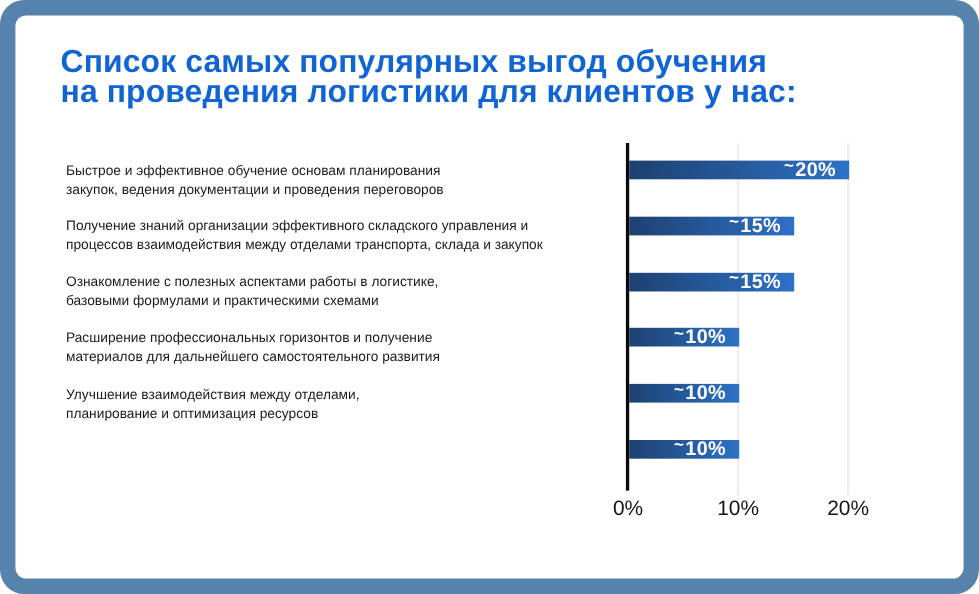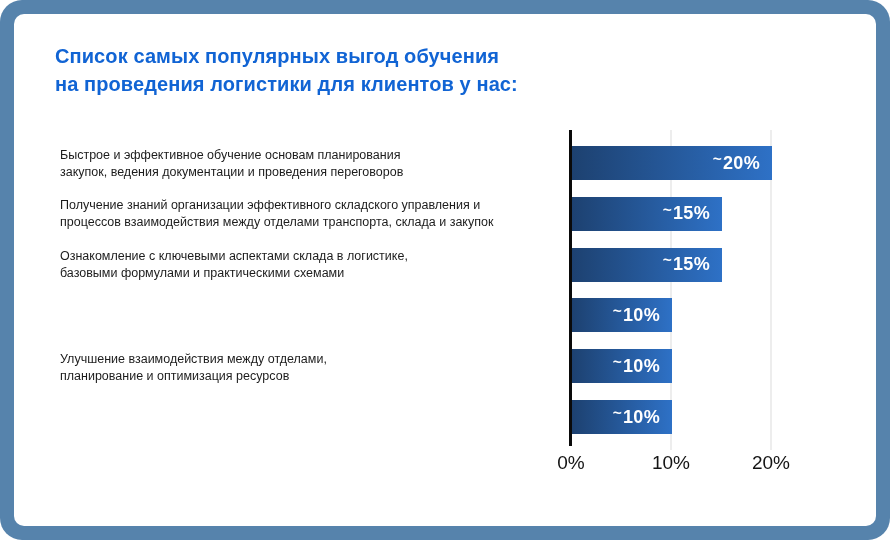--- a/index.html
+++ b/index.html
@@ -1,24 +1,24 @@
 <!DOCTYPE html>
 <html lang="ru"><head>
 <meta charset="utf-8">
 <style>
   html,body{margin:0;padding:0;background:#ffffff;}
   body{font-family:"Liberation Sans",sans-serif;width:890px;height:540px;position:relative;}
   .frame{position:absolute;left:0;top:0;width:890px;height:540px;border-radius:22px;overflow:hidden;}
   .card{position:absolute;left:14px;top:14px;right:14px;bottom:14px;background:#ffffff;border-radius:10px;}
-  .title{position:absolute;left:41px;top:28px;font-size:20px;line-height:28px;font-weight:700;letter-spacing:0.1px;}
+  .title{position:absolute;left:41px;top:28px;font-size:29px;line-height:28px;font-weight:700;letter-spacing:0.1px;}
   .title span{display:block;}
   .chart{position:absolute;left:46px;top:116px;width:790px;height:360px;}
   .gridline{position:absolute;top:0;height:320px;width:2px;}
   .y-axis{position:absolute;top:0;height:316px;width:3px;}
-  .bar{position:absolute;height:34px;display:flex;align-items:center;justify-content:flex-end;
+  .bar{position:absolute;height:17px;display:flex;align-items:center;justify-content:flex-end;
        padding-right:12px;box-sizing:border-box;color:#ffffff;font-weight:700;font-size:18px;letter-spacing:0.3px;}
   .bar .approx{display:inline-block;position:relative;top:-0.30em;font-size:0.86em;margin-right:1px;}
   .cat{position:absolute;left:0;width:485px;text-align:left;font-size:12.5px;line-height:17px;
        font-weight:500;color:#1c1c1c;white-space:pre-line;transform:translateY(-50%);}
   .x-tick{position:absolute;top:322px;transform:translateX(-50%);font-size:19px;font-weight:500;color:#141414;}
 </style>
 </head>
 <body>
 
 <div class="frame" style="background: rgb(86, 131, 172);">
@@ -40,25 +40,27 @@
         <div class="cat" style="top: 33.5px; color: rgb(28, 28, 28);">Быстрое и эффективное обучение основам планирования
 закупок, ведения документации и проведения переговоров</div>
         <div class="bar" style="left: 512px; top: 66.8px; width: 150px; background: linear-gradient(90deg, rgb(29, 65, 112), rgb(46, 113, 198)); color: rgb(255, 255, 255);">
           <div><span class="approx">~</span>15%</div>
         </div>
         <div class="cat" style="top: 84.3px; color: rgb(28, 28, 28);">Получение знаний организации эффективного складского управления и
 процессов взаимодействия между отделами транспорта, склада и закупок</div>
         <div class="bar" style="left: 512px; top: 117.6px; width: 150px; background: linear-gradient(90deg, rgb(29, 65, 112), rgb(46, 113, 198)); color: rgb(255, 255, 255);">
           <div><span class="approx">~</span>15%</div>
         </div>
-        <div class="cat" style="top: 135.1px; color: rgb(28, 28, 28);">Ознакомление с ключевыми аспектами склада в логистике,
+        <div class="cat" style="top: 135.1px; color: rgb(28, 28, 28);">Ознакомление с полезных аспектами работы в логистике,
 базовыми формулами и практическими схемами</div>
         <div class="bar" style="left: 512px; top: 168.4px; width: 100px; background: linear-gradient(90deg, rgb(29, 65, 112), rgb(46, 113, 198)); color: rgb(255, 255, 255);">
           <div><span class="approx">~</span>10%</div>
         </div>
+        <div class="cat" style="top: 185.9px; color: rgb(28, 28, 28);">Расширение профессиональных горизонтов и получение
+материалов для дальнейшего самостоятельного развития</div>
         <div class="bar" style="left: 512px; top: 219.2px; width: 100px; background: linear-gradient(90deg, rgb(29, 65, 112), rgb(46, 113, 198)); color: rgb(255, 255, 255);">
           <div><span class="approx">~</span>10%</div>
         </div>
         <div class="cat" style="top: 238px; color: rgb(28, 28, 28);">Улучшение взаимодействия между отделами,
 планирование и оптимизация ресурсов</div>
         <div class="bar" style="left: 512px; top: 270px; width: 100px; background: linear-gradient(90deg, rgb(29, 65, 112), rgb(46, 113, 198)); color: rgb(255, 255, 255);">
           <div><span class="approx">~</span>10%</div>
         </div>
       </div>
   </div>

